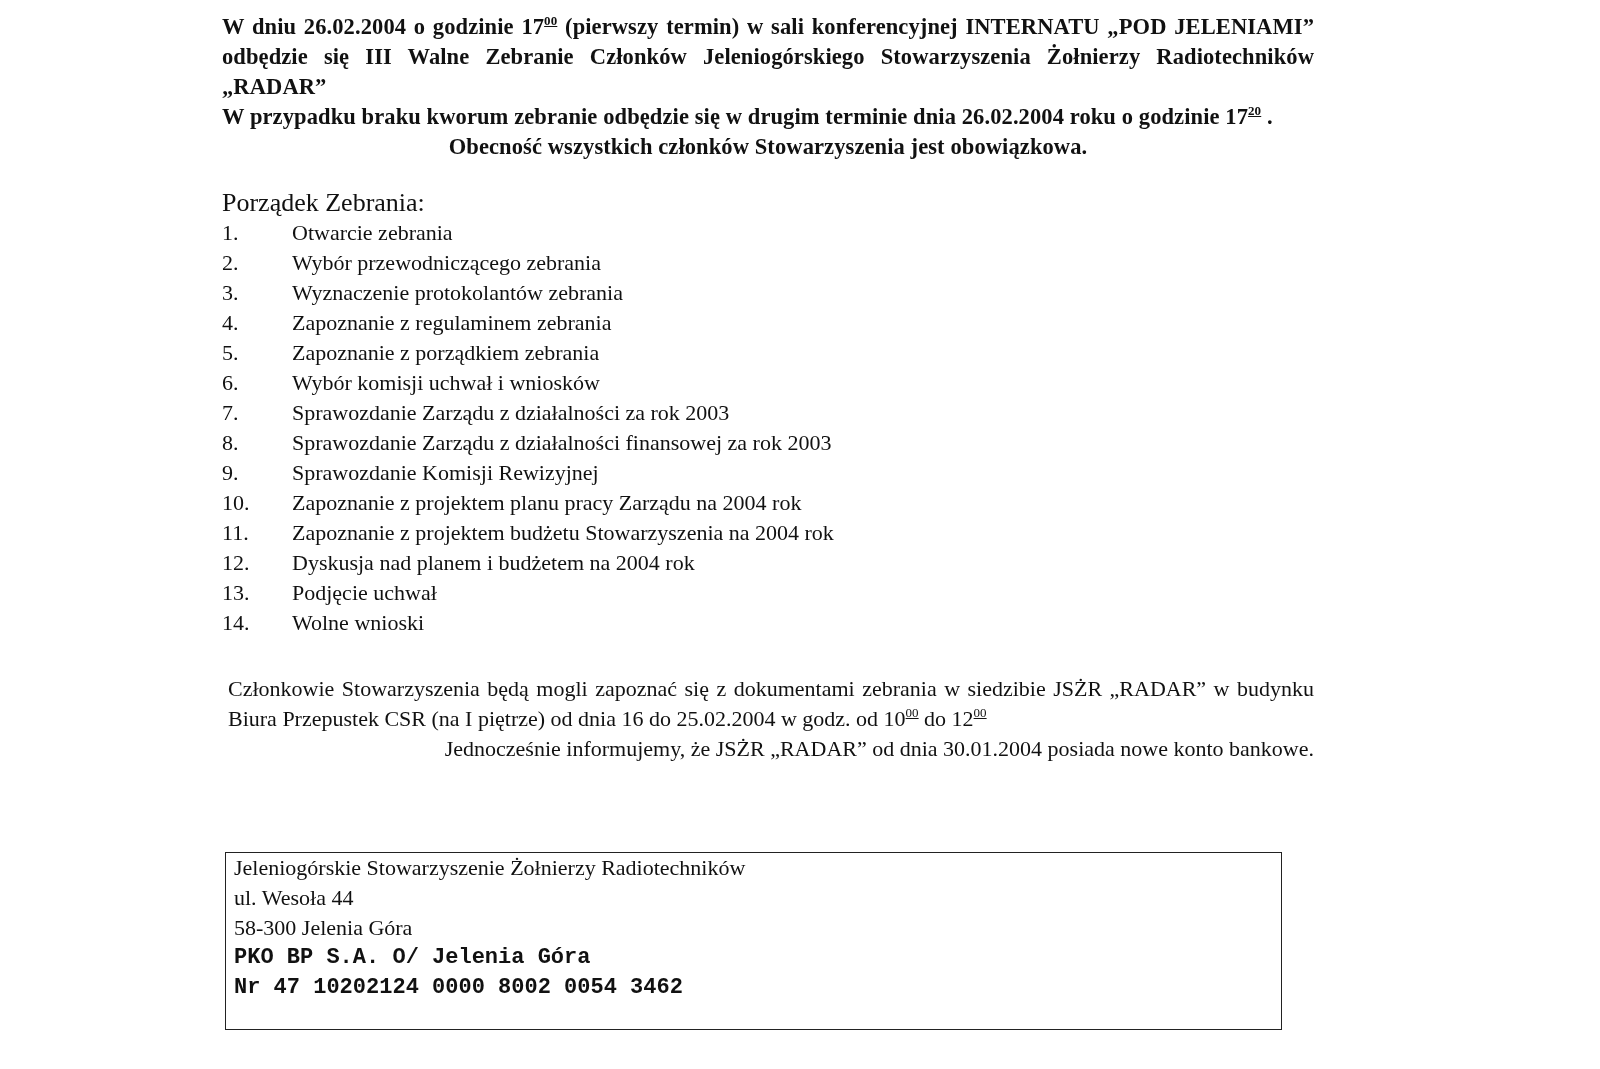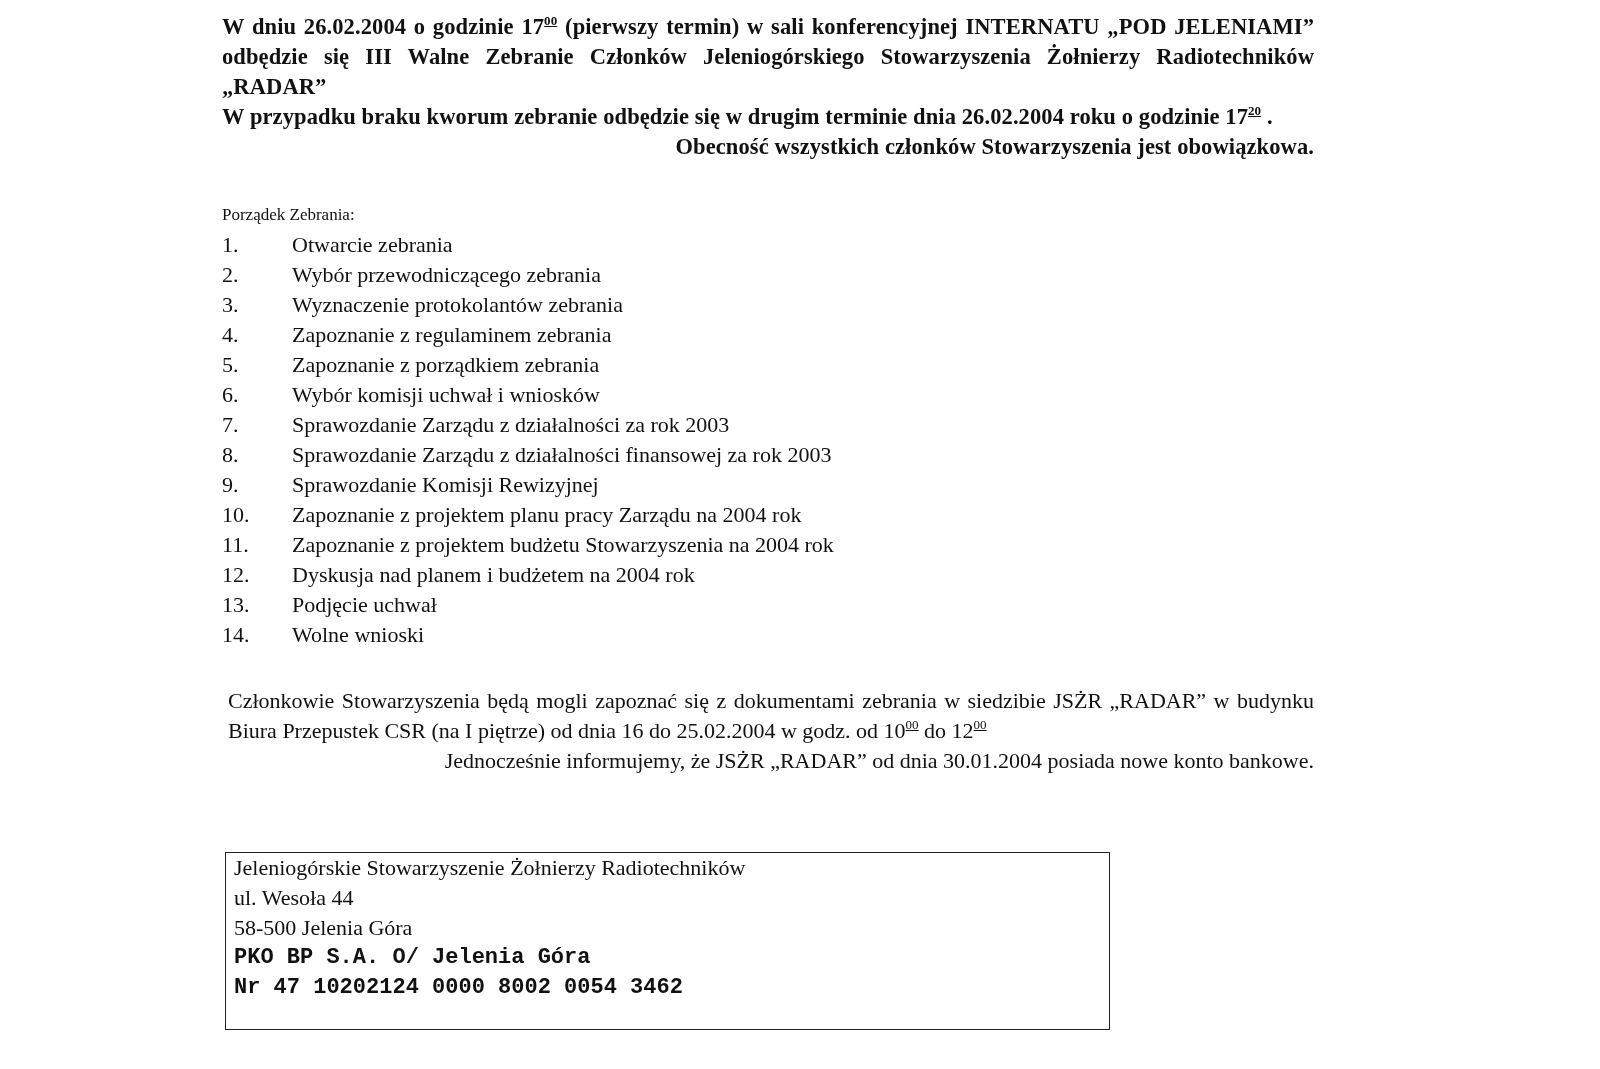--- a/index.html
+++ b/index.html
@@ -6,40 +6,40 @@
   body {
     width: 1600px; height: 1069px; background: #ffffff; color: #111;
     font-family: "Liberation Serif", serif; position: relative; overflow: hidden;
   }
   .doc { position: absolute; left: 222px; top: 12px; width: 1092px; }
   .bold-para {
     font-weight: bold; font-size: 22.5px; line-height: 30px; margin: 0;
     text-align: justify; letter-spacing: 0.1px;
   }
   sup.ul { font-size: 13px; text-decoration: underline; vertical-align: 9px; line-height: 0; }
-  .agenda-title { font-size: 17px; line-height: 30px; margin-top: 38px; }
+  .agenda-title { font-size: 26px; line-height: 30px; margin-top: 26px; }
   ol.agenda { list-style: none; margin: 0; padding: 0; }
   ol.agenda li { font-size: 22px; line-height: 30px; display: flex; }
   ol.agenda li .num { width: 70px; display: inline-block; }
   .info { margin-top: 36px; font-size: 22px; line-height: 30px; text-align: justify; margin-left: 6px; }
   .info p { margin: 0; }
   .box {
-    position: absolute; left: 225px; top: 852px; width: 885px; height: 178px;
+    position: absolute; left: 225px; top: 852px; width: 1057px; height: 178px;
     border: 1.5px solid #222; padding: 0 2px 0 8px; box-sizing: border-box;
   }
   .box .line { font-size: 22px; line-height: 30px; }
   .box .b { font-weight: bold; font-family: Liberation Mono, monospace; }
 </style>
 </head>
 <body>
 
 <div class="doc">
   <p class="bold-para"><span>W dniu 26.02.2004 o godzinie 17</span><sup class="ul">00</sup><span> (pierwszy termin) w sali konferencyjnej INTERNATU „POD JELENIAMI” odbędzie się III Walne Zebranie Członków Jeleniogórskiego Stowarzyszenia Żołnierzy Radiotechników „RADAR”</span></p>
   <p class="bold-para"><span>W przypadku braku kworum zebranie odbędzie się w drugim terminie dnia 26.02.2004 roku o godzinie 17</span><sup class="ul">20</sup><span> .</span></p>
-  <p class="bold-para" style="text-align:right">Obecność wszystkich członków Stowarzyszenia jest obowiązkowa.</p>
+  <p class="bold-para" style="text-align:center">Obecność wszystkich członków Stowarzyszenia jest obowiązkowa.</p>
 
   <div class="agenda-title">Porządek Zebrania:</div>
   <ol class="agenda">
     <li>
         <span class="num">1.</span>
         <span>Otwarcie zebrania</span>
       </li>
     <li>
         <span class="num">2.</span>
         <span>Wybór przewodniczącego zebrania</span>
@@ -96,16 +96,16 @@
 
   <div class="info">
     <p><span>Członkowie Stowarzyszenia będą mogli zapoznać się z dokumentami zebrania w siedzibie JSŻR „RADAR” w budynku Biura Przepustek CSR (na I piętrze) od dnia 16 do 25.02.2004 w godz. od 10</span><sup class="ul">00</sup><span> do 12</span><sup class="ul">00</sup></p>
     <p style="text-align:right">Jednocześnie informujemy, że JSŻR „RADAR” od dnia 30.01.2004 posiada nowe konto bankowe.</p>
   </div>
 </div>
 
 <div class="box">
   <div class="line">Jeleniogórskie Stowarzyszenie Żołnierzy Radiotechników</div>
   <div class="line">ul. Wesoła 44</div>
-  <div class="line">58-500 Jelenia Góra</div>
+  <div class="line">58-300 Jelenia Góra</div>
   <div class="line b">PKO BP S.A. O/ Jelenia Góra</div>
   <div class="line b">Nr 47 10202124 0000 8002 0054 3462</div>
 </div>
 
 </body></html>

